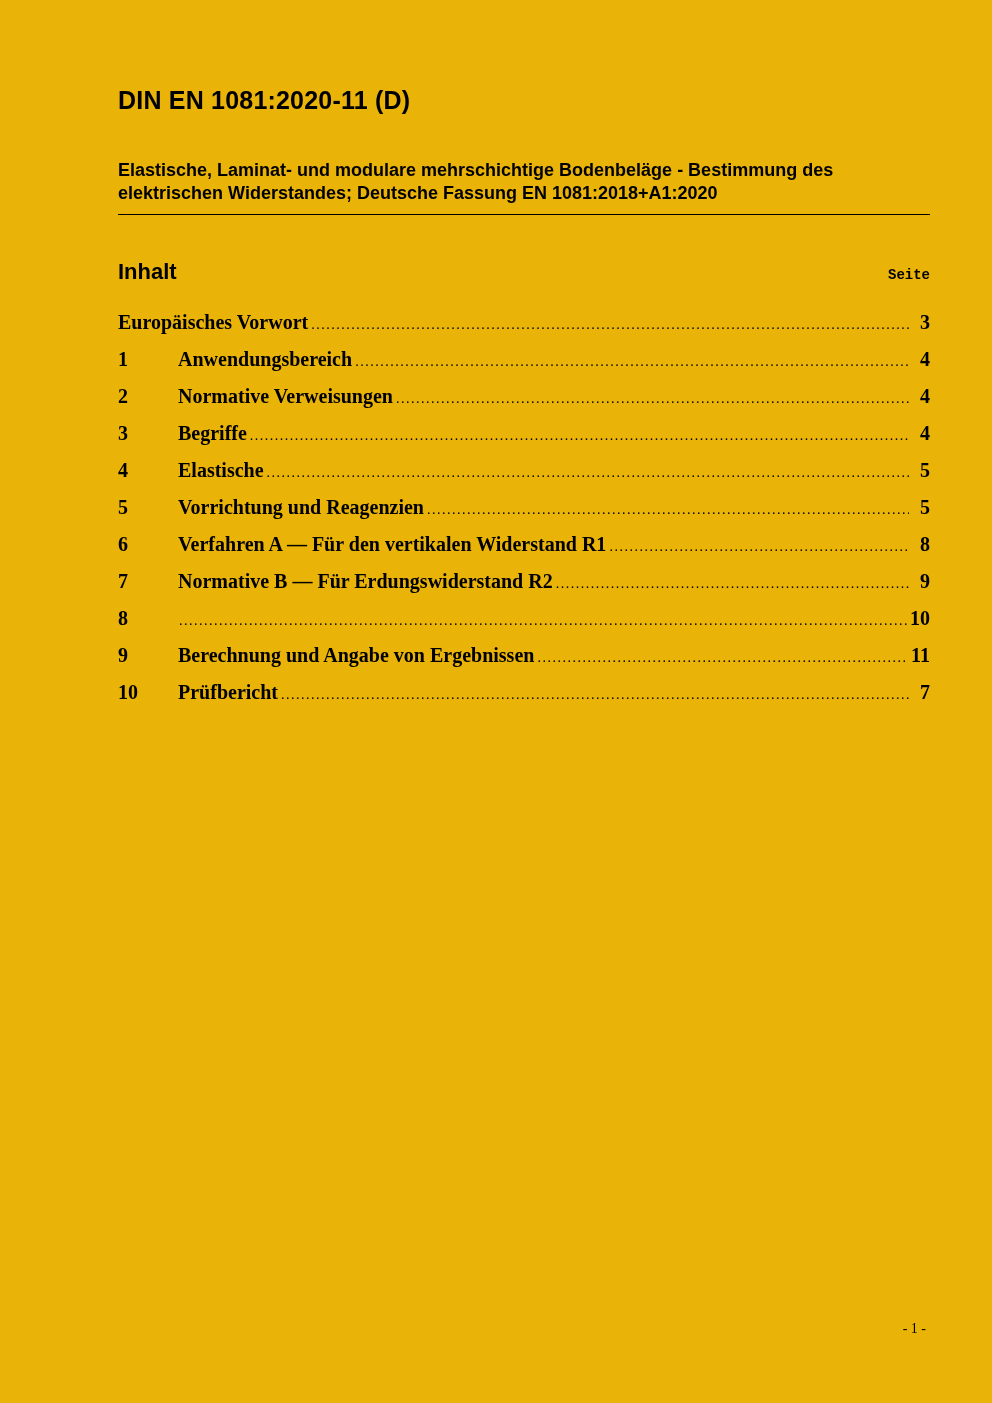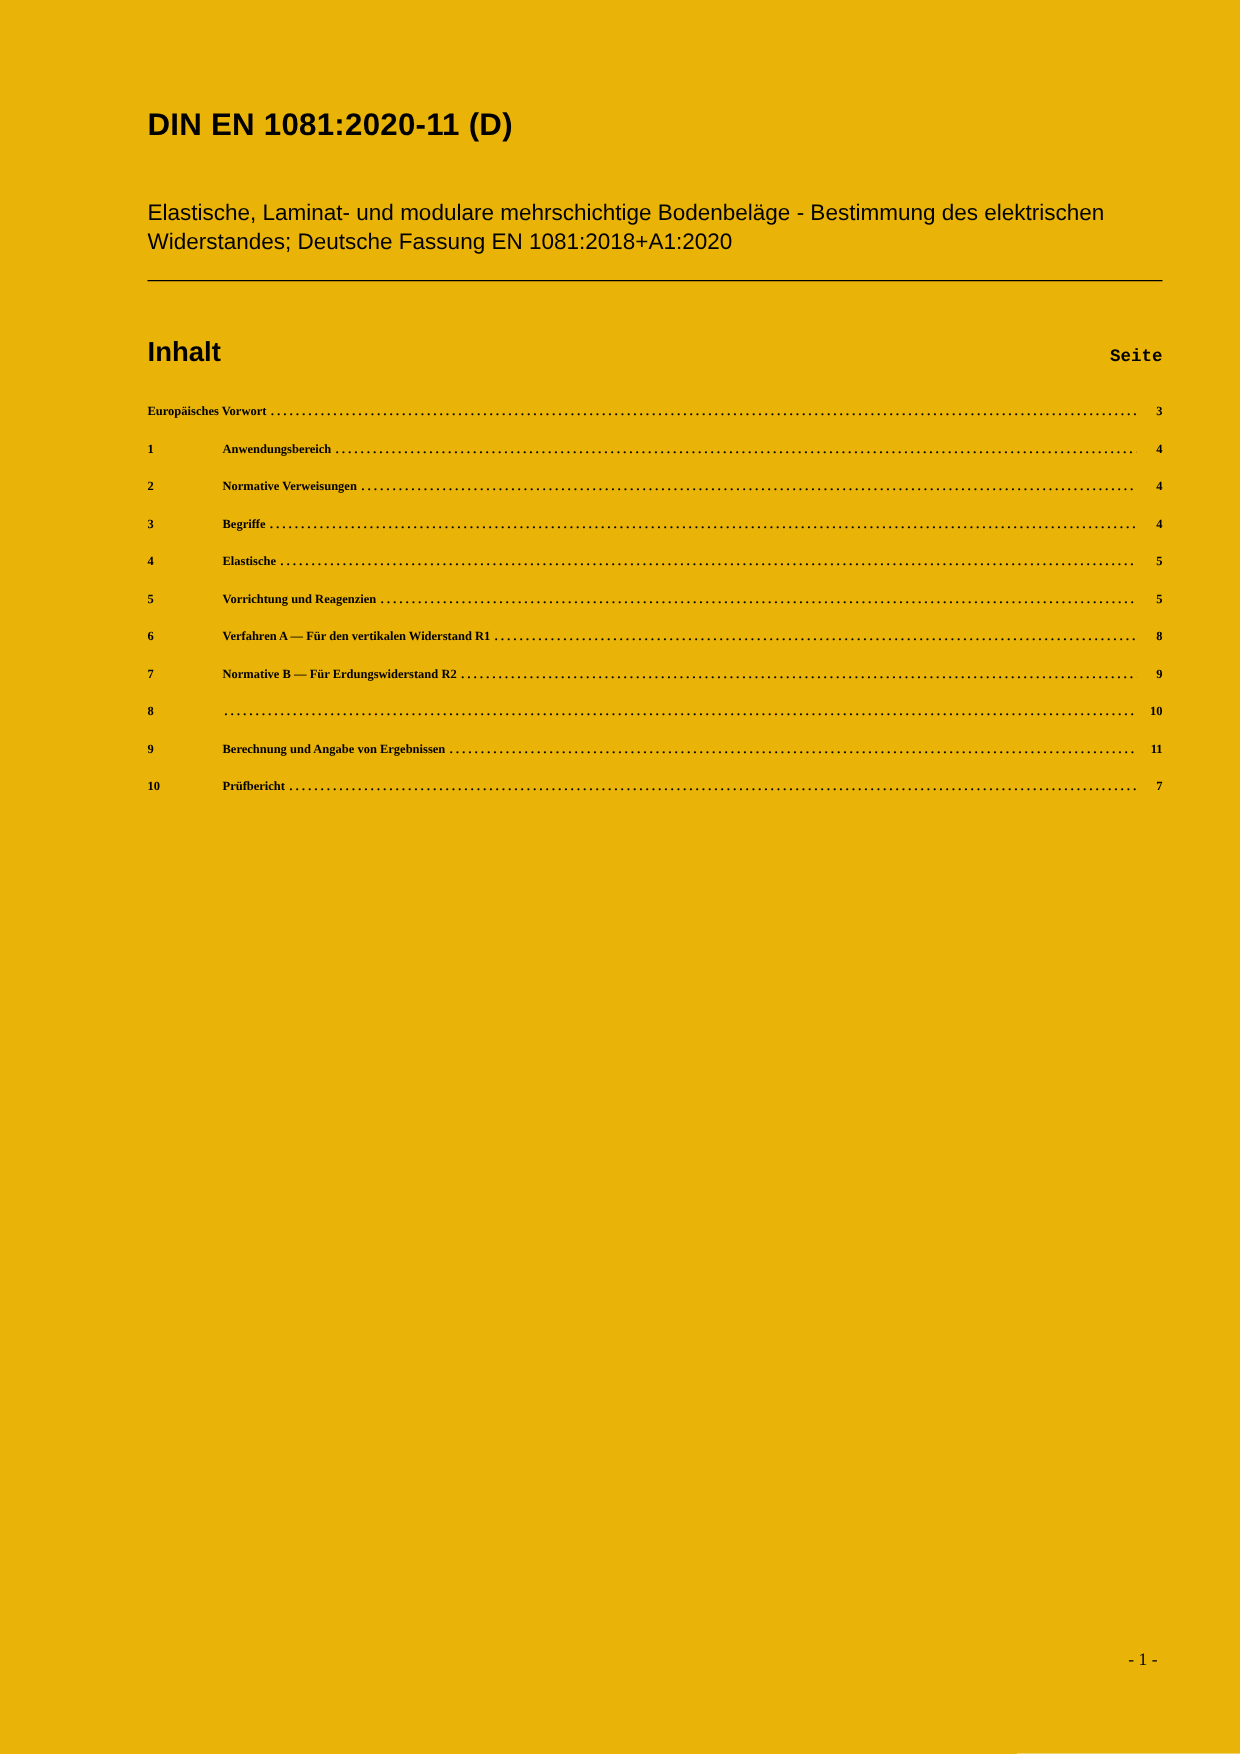--- a/index.html
+++ b/index.html
@@ -20,25 +20,25 @@
   }
   .doc-number {
     font-family: "Liberation Sans", sans-serif;
     font-weight: bold;
     font-size: 25px;
     margin: 0 0 44px 0;
     letter-spacing: 0.2px;
   }
   .doc-title {
     font-family: "Liberation Sans", sans-serif;
-    font-weight: normal;
+    font-weight: bold;
     font-size: 18px;
     line-height: 1.3;
     margin: 0;
-    padding-bottom: 18px;
+    padding-bottom: 8px;
     border-bottom: 1.5px solid #000000;
   }
   .toc-header {
     display: flex;
     justify-content: space-between;
     align-items: baseline;
     margin-top: 44px;
     margin-bottom: 26px;
   }
   .toc-heading {
@@ -48,21 +48,21 @@
     margin: 0;
   }
   .page-label {
     font-family: Liberation Mono, monospace;
     font-weight: bold;
     font-size: 14px;
   }
   .toc {
     font-family: "Liberation Serif", serif;
     font-weight: bold;
-    font-size: 10px;
+    font-size: 20px;
   }
   .toc-row {
     display: flex;
     align-items: baseline;
     margin-bottom: 14px;
     white-space: nowrap;
   }
   .toc-row .num {
     flex: 0 0 60px;
   }

